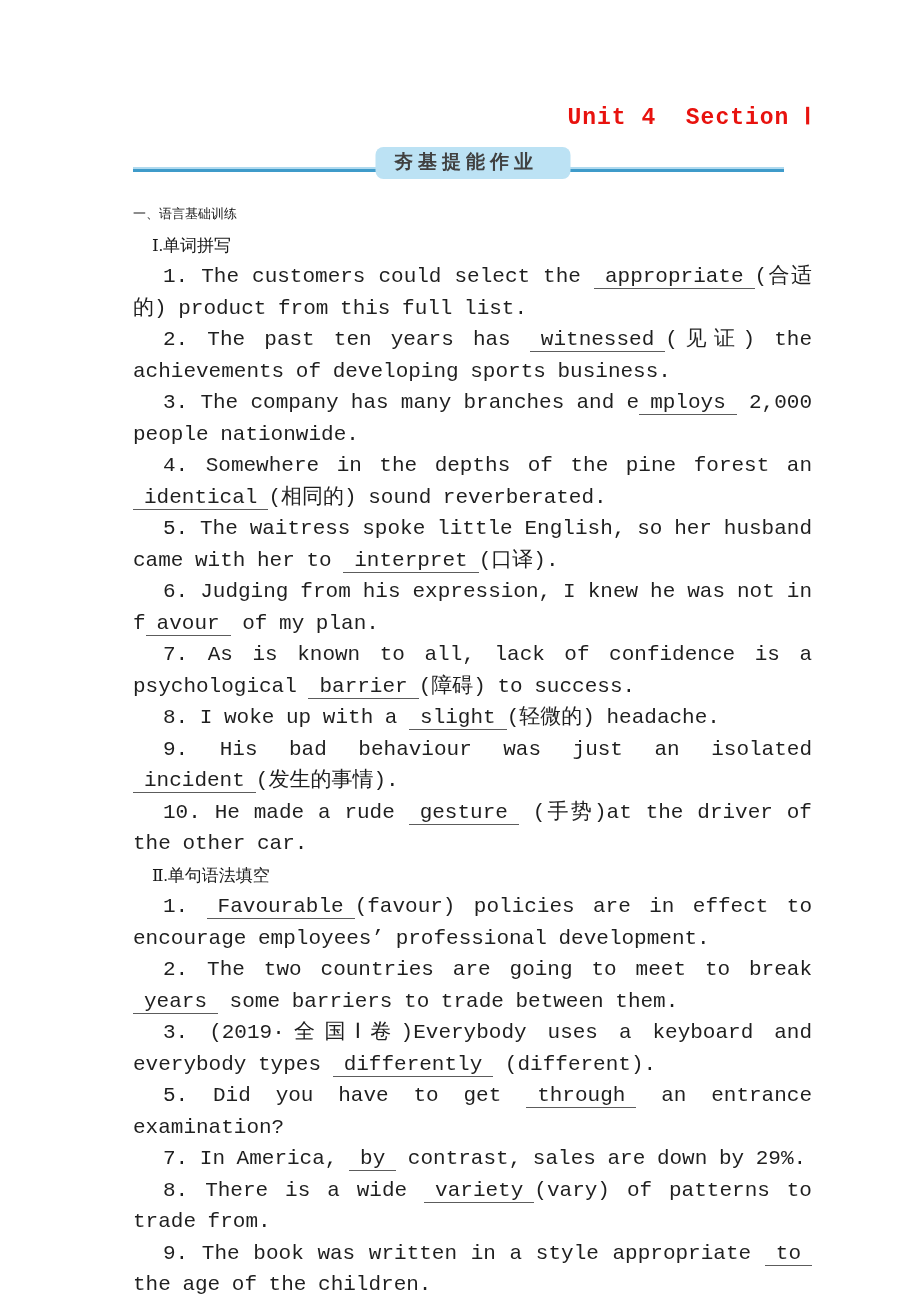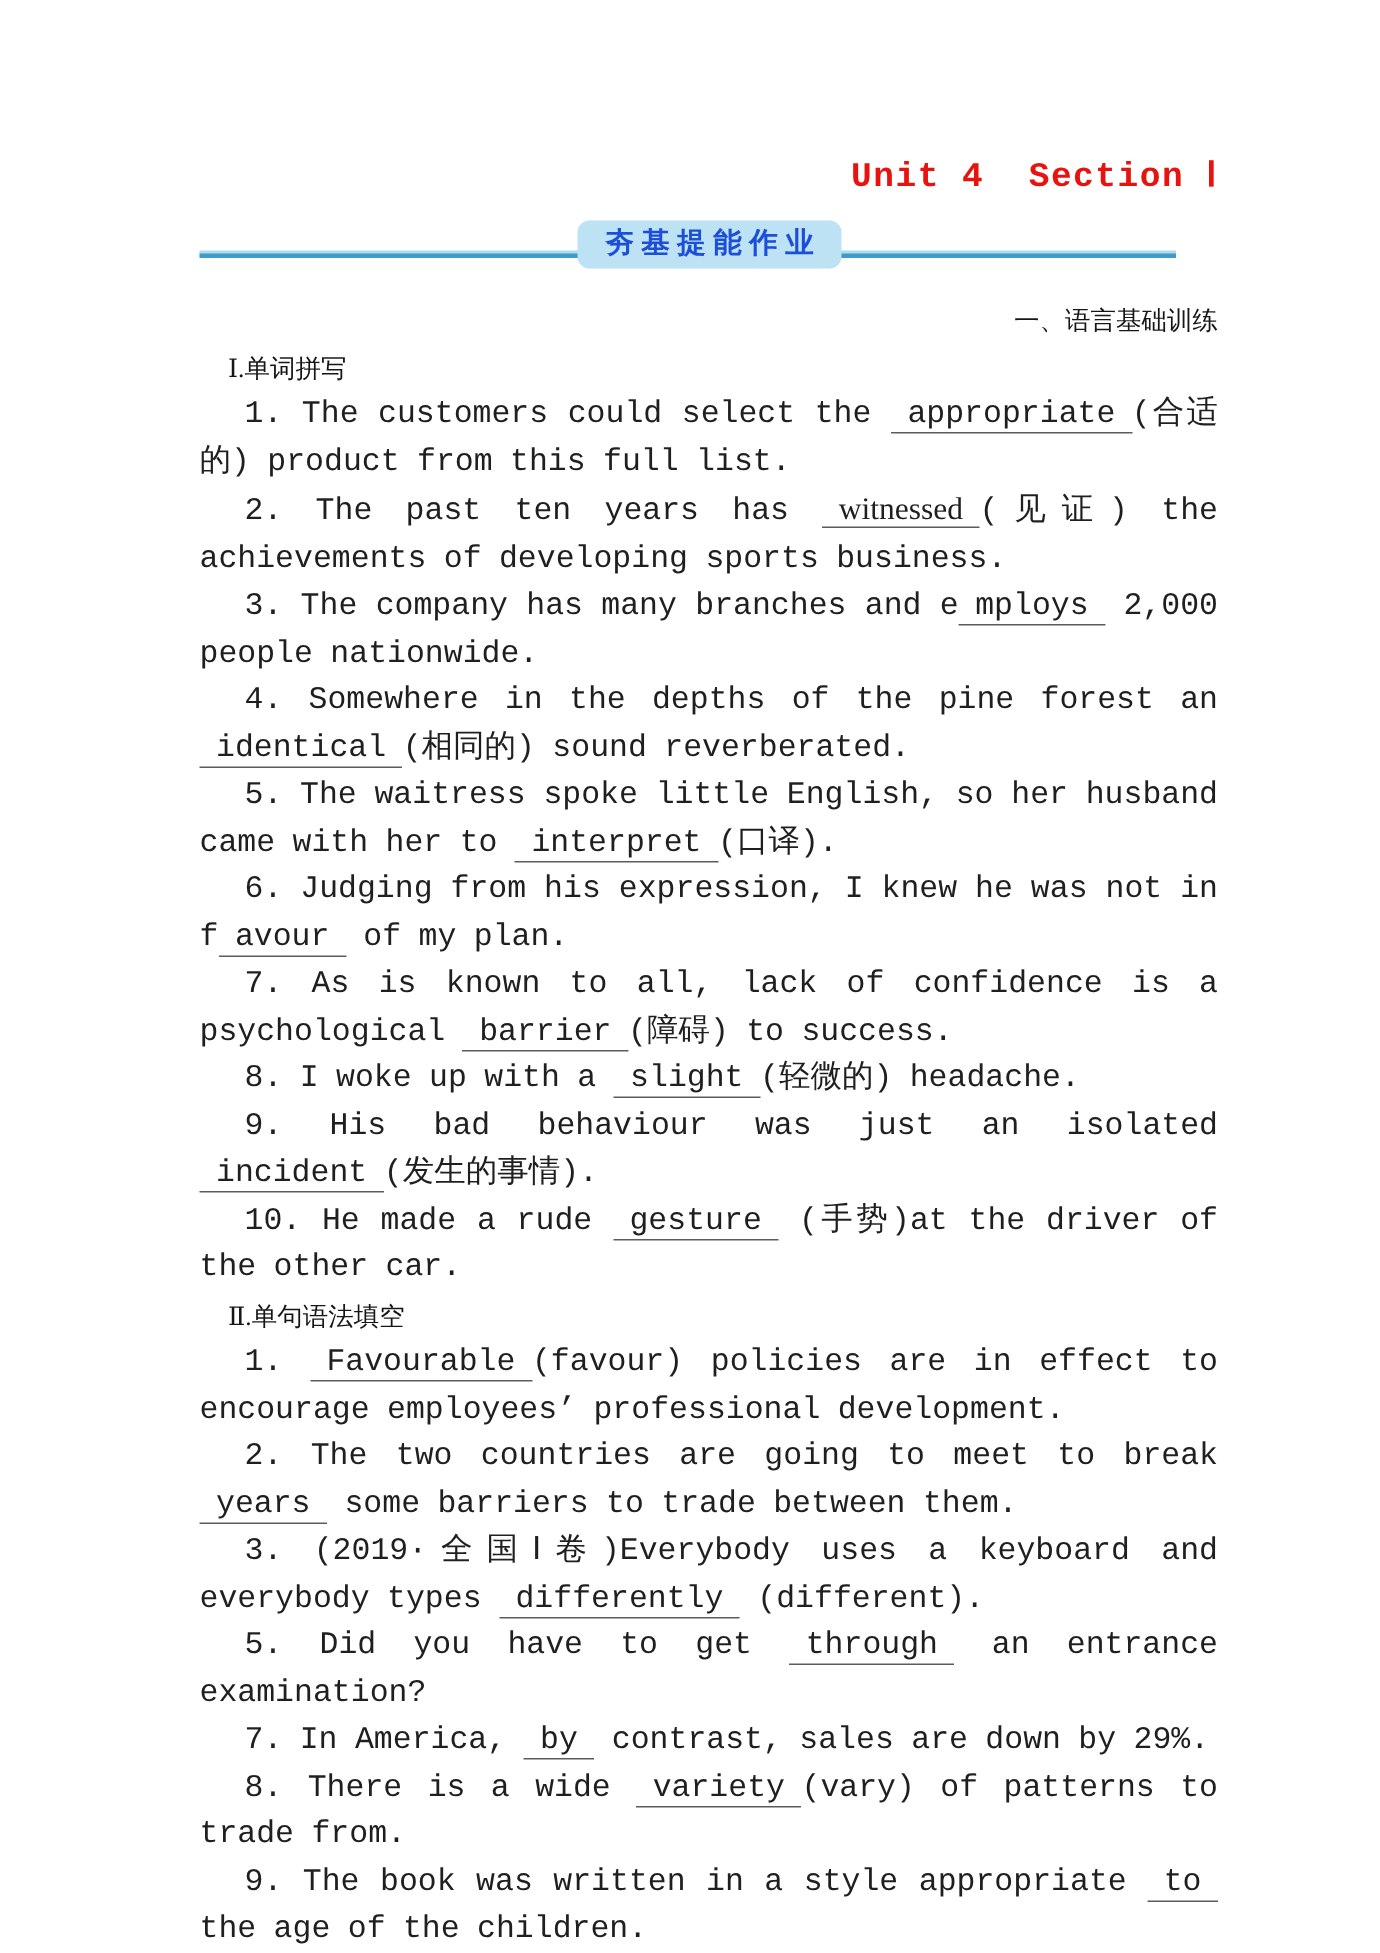--- a/index.html
+++ b/index.html
@@ -34,33 +34,33 @@
     position:absolute;
     left:0; top:23px;
     width:651px; height:3px;
     box-shadow:0 -2px 0 rgba(150,205,233,0.75);
   }
   .badge {
     position:absolute;
     left:50%; top:1px;
     transform:translateX(-50%);
     border-radius:8px;
-    padding:2px 13px 4px 19px;
+    padding:2px 32px 4px 19px;
     font-family:Liberation Serif, serif;
     font-size:19px;
     font-weight:bold;
     letter-spacing:5px;
-    color:#1d4ed8;
+    color:#404040;
     white-space:nowrap;
     z-index:2;
   }
   .section-heading {
     margin:12px 0 0 0;
-    text-align:right;
-    font-size:17px;
+    text-align:left;
+    font-size:13px;
     line-height:31.5px;
     font-family:"Liberation Serif","DejaVu Serif",serif;
     color:#161616;
   }
   .part-heading {
     margin:0;
     text-indent:19px;
     font-size:17px;
     line-height:31.5px;
     font-family:"Liberation Serif","DejaVu Serif",serif;
@@ -91,21 +91,21 @@
     <div class="banner-rule" style="background: rgb(63, 155, 202);"></div>
     <div class="badge" style="background: rgb(188, 226, 244);">夯基提能作业</div>
   </div>
 
   <p class="section-heading">一、语言基础训练</p>
 
   <p class="part-heading">Ⅰ.单词拼写</p>
 
   <div>
       <p class="para"><span>1. The customers could select the </span><span class="blank" style="border-bottom-color: rgb(92, 92, 92);">appropriate</span><span>(合适的) product from this full list.</span></p>
-      <p class="para"><span>2. The past ten years has </span><span class="blank" style="border-bottom-color: rgb(92, 92, 92); font-family: Liberation Serif, serif;">witnessed</span><span>(见证) the achievements of developing sports business.</span></p>
+      <p class="para"><span>2. The past ten years has </span><span class="blank" style="border-bottom-color: rgb(92, 92, 92);">witnessed</span><span>(见证) the achievements of developing sports business.</span></p>
       <p class="para"><span>3. The company has many branches and e</span><span class="blank" style="border-bottom-color: rgb(92, 92, 92);">mploys</span><span> 2,000 people nationwide.</span></p>
       <p class="para"><span>4. Somewhere in the depths of the pine forest an </span><span class="blank" style="border-bottom-color: rgb(92, 92, 92);">identical</span><span>(相同的) sound reverberated.</span></p>
       <p class="para"><span>5. The waitress spoke little English, so her husband came with her to </span><span class="blank" style="border-bottom-color: rgb(92, 92, 92);">interpret</span><span>(口译).</span></p>
       <p class="para"><span>6. Judging from his expression, I knew he was not in f</span><span class="blank" style="border-bottom-color: rgb(92, 92, 92);">avour</span><span> of my plan.</span></p>
       <p class="para"><span>7. As is known to all, lack of confidence is a psychological </span><span class="blank" style="border-bottom-color: rgb(92, 92, 92);">barrier</span><span>(障碍) to success.</span></p>
       <p class="para"><span>8. I woke up with a </span><span class="blank" style="border-bottom-color: rgb(92, 92, 92);">slight</span><span>(轻微的) headache.</span></p>
       <p class="para"><span>9. His bad behaviour was just an isolated </span><span class="blank" style="border-bottom-color: rgb(92, 92, 92);">incident</span><span>(发生的事情).</span></p>
       <p class="para"><span>10. He made a rude </span><span class="blank" style="border-bottom-color: rgb(92, 92, 92);">gesture</span><span> (手势)at the driver of the other car.</span></p>
     </div>
 

